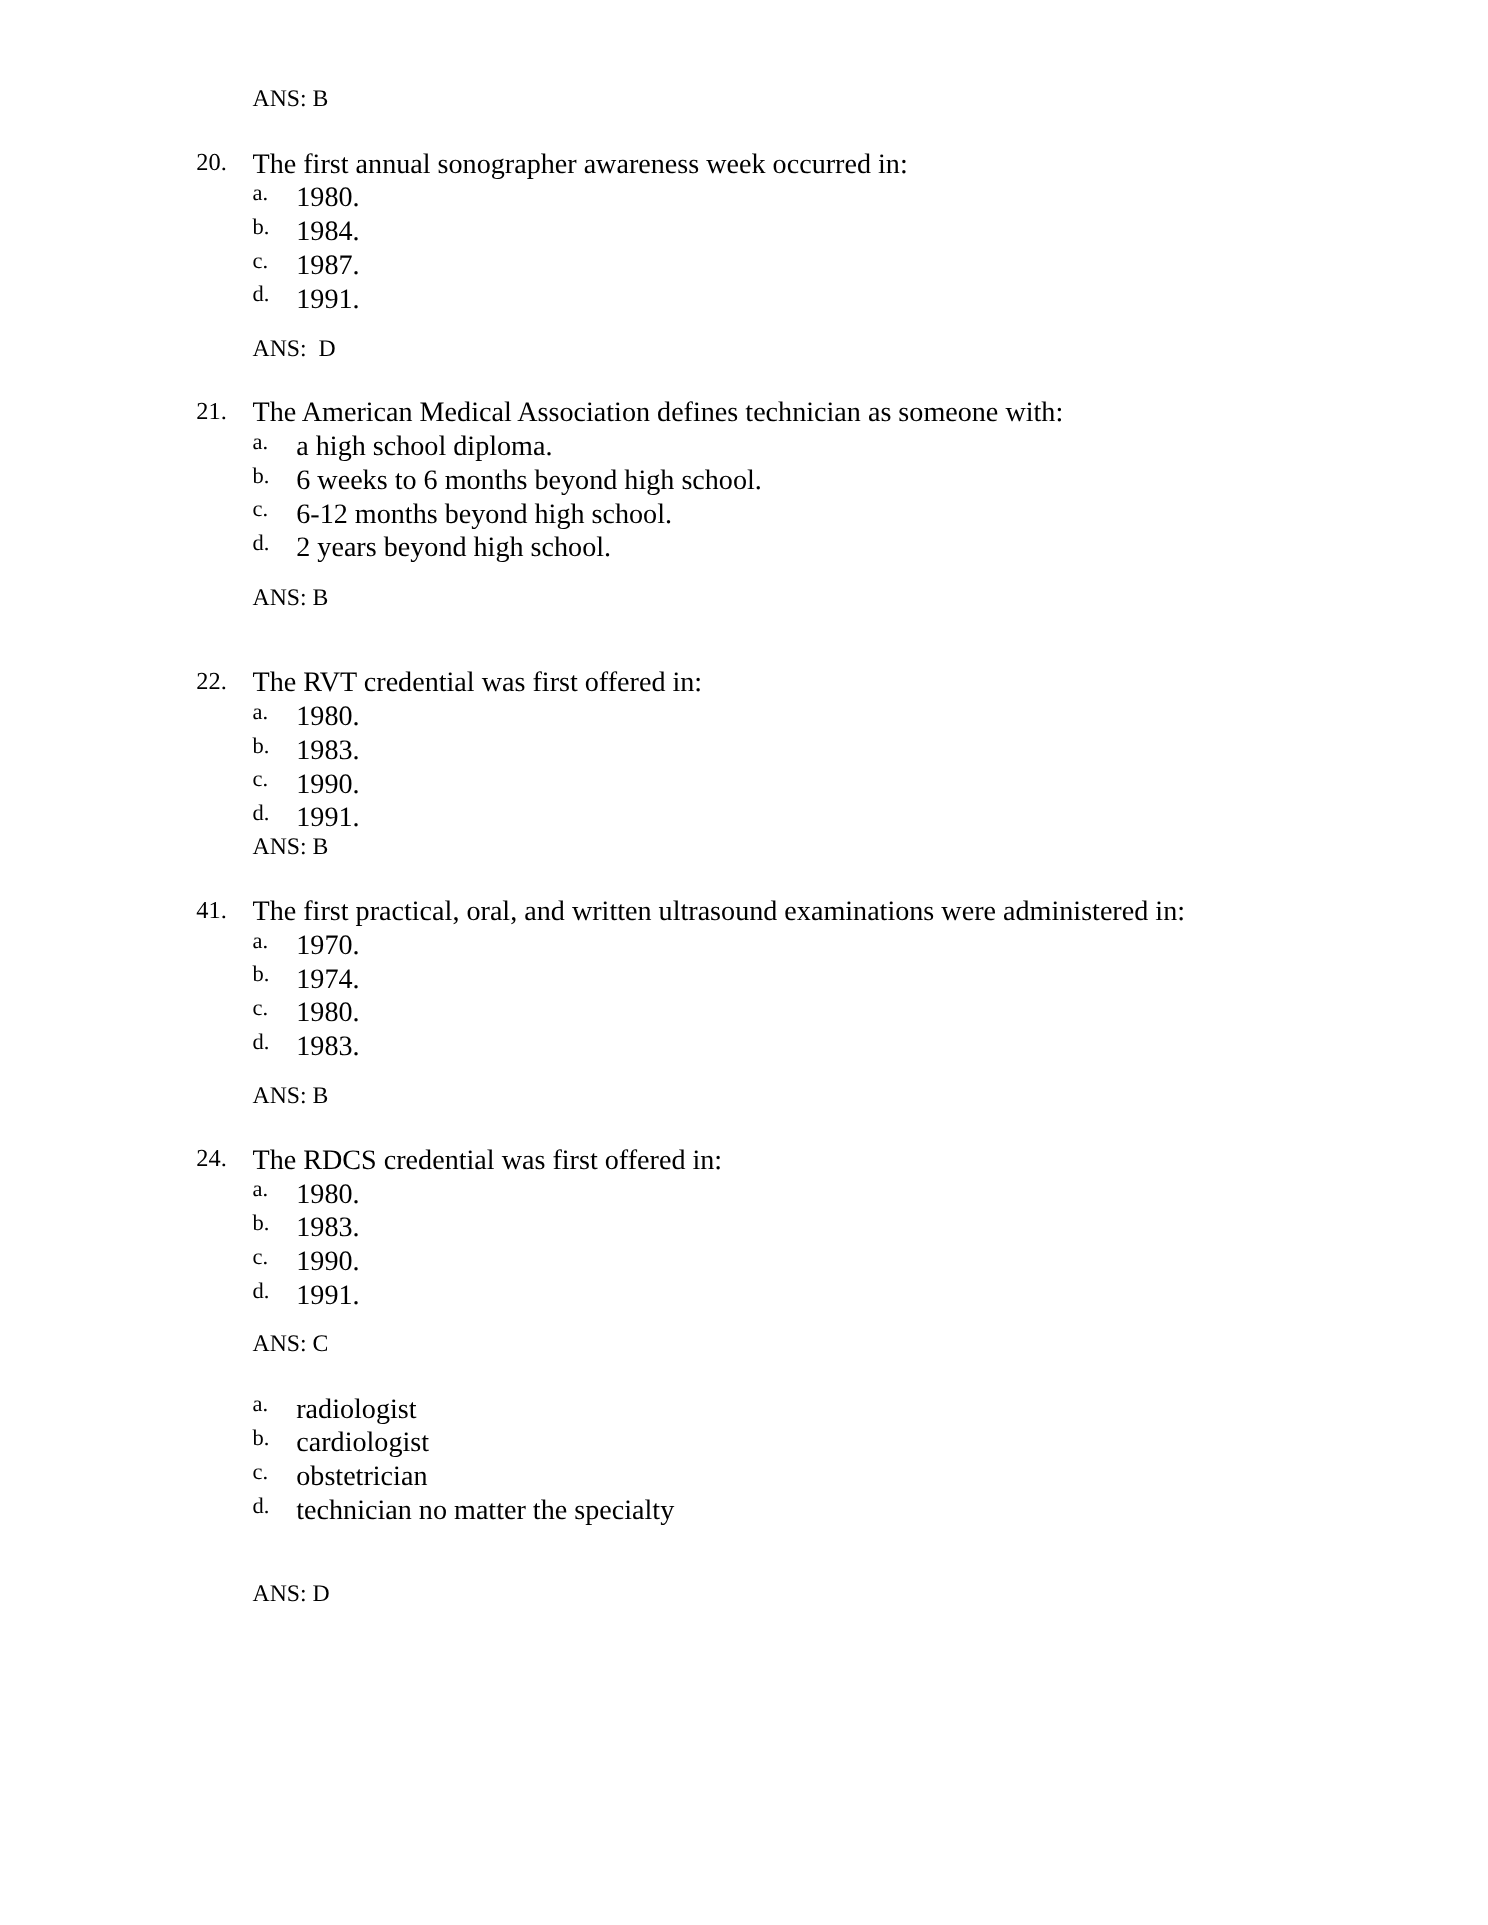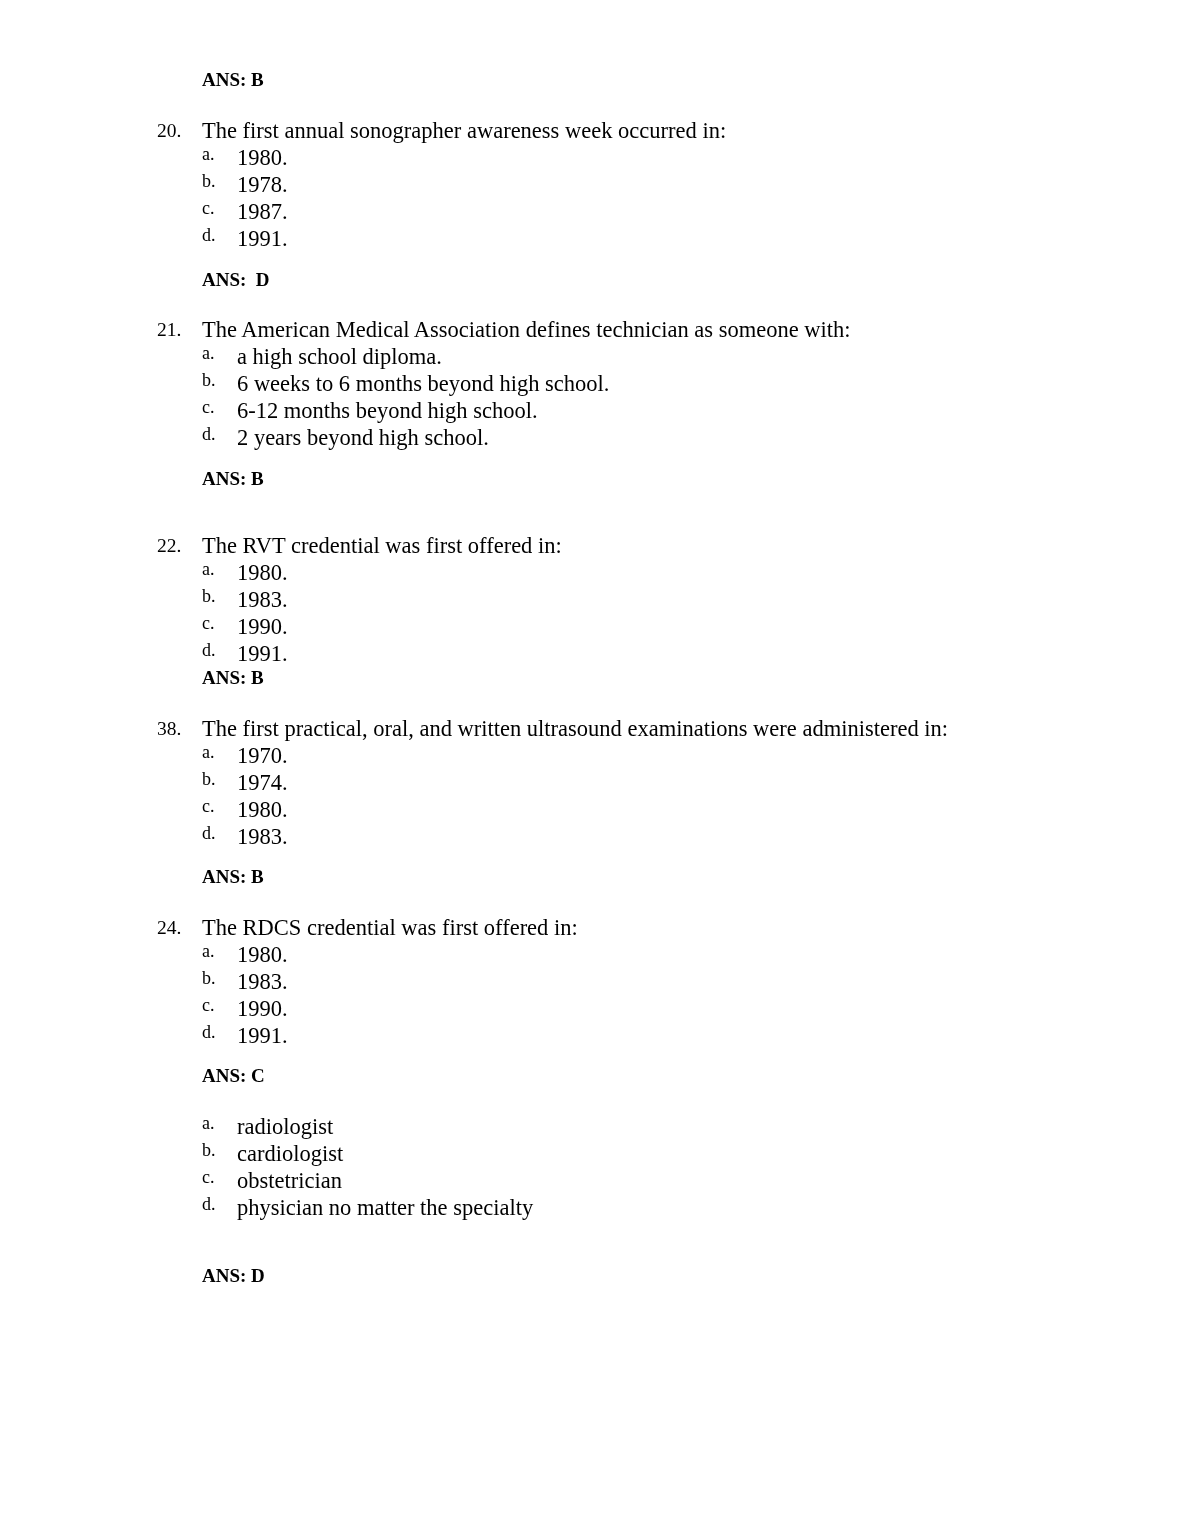--- a/index.html
+++ b/index.html
@@ -14,21 +14,20 @@
       overflow: hidden;
       font-family: "Liberation Serif", serif;
       color: #000000;
     }
     .ans {
       position: absolute;
       left: 202px;
       font-size: 19px;
       line-height: 22px;
       white-space: pre;
-      font-weight: bold;
     }
     .question {
       position: absolute;
       left: 0;
       width: 1190px;
     }
     .q-line {
       position: relative;
       height: 27px;
       font-size: 22.5px;
@@ -81,21 +80,21 @@
   <div class="q-line">
     <span class="q-num">20.</span>
     <span class="q-text">The first annual sonographer awareness week occurred in:</span>
   </div>
   <div class="opt">
     <span class="opt-letter">a.</span>
     <span class="opt-text">1980.</span>
   </div>
   <div class="opt">
     <span class="opt-letter">b.</span>
-    <span class="opt-text">1978.</span>
+    <span class="opt-text">1984.</span>
   </div>
   <div class="opt">
     <span class="opt-letter">c.</span>
     <span class="opt-text">1987.</span>
   </div>
   <div class="opt">
     <span class="opt-letter">d.</span>
     <span class="opt-text">1991.</span>
   </div>
 </div>
@@ -144,21 +143,21 @@
   </div>
   <div class="opt">
     <span class="opt-letter">d.</span>
     <span class="opt-text">1991.</span>
   </div>
 </div>
 <div class="ans" style="top:667px;">ANS: B</div>
 
 <div class="question" style="top:715px;">
   <div class="q-line">
-    <span class="q-num">38.</span>
+    <span class="q-num">41.</span>
     <span class="q-text">The first practical, oral, and written ultrasound examinations were administered in:</span>
   </div>
   <div class="opt">
     <span class="opt-letter">a.</span>
     <span class="opt-text">1970.</span>
   </div>
   <div class="opt">
     <span class="opt-letter">b.</span>
     <span class="opt-text">1974.</span>
   </div>
@@ -205,16 +204,16 @@
   <div class="opt">
     <span class="opt-letter">b.</span>
     <span class="opt-text">cardiologist</span>
   </div>
   <div class="opt">
     <span class="opt-letter">c.</span>
     <span class="opt-text">obstetrician</span>
   </div>
   <div class="opt">
     <span class="opt-letter">d.</span>
-    <span class="opt-text">physician no matter the specialty</span>
+    <span class="opt-text">technician no matter the specialty</span>
   </div>
 </div>
 <div class="ans" style="top:1265px;">ANS: D</div>
 
 </body></html>

